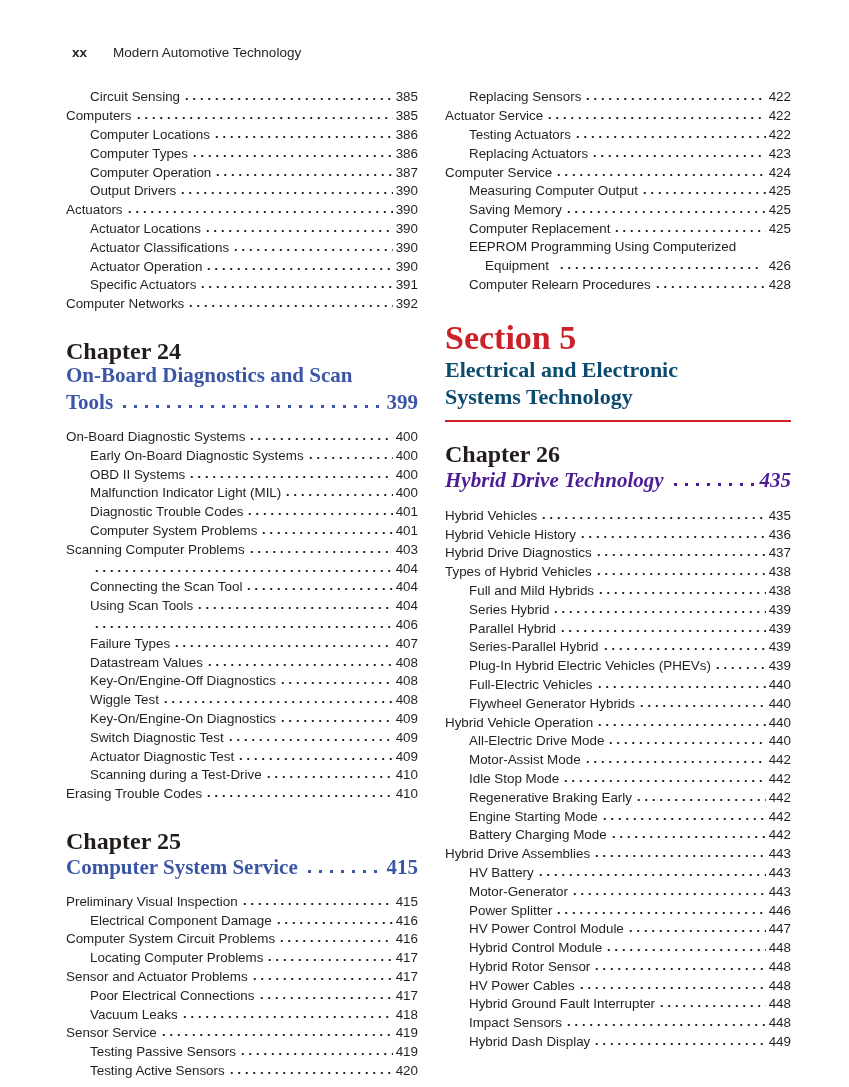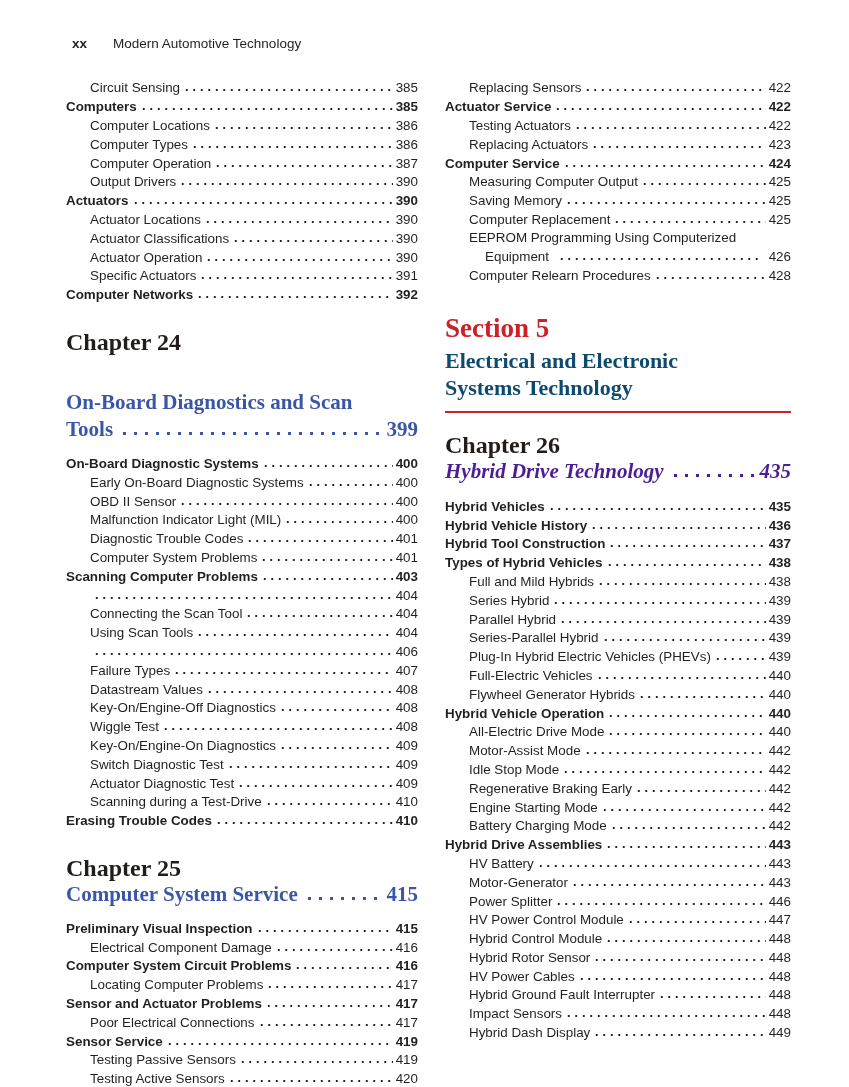--- a/index.html
+++ b/index.html
@@ -4,34 +4,34 @@
 <style>
   html,body { margin:0; padding:0; }
   body {
     width:849px; height:1087px; background:#ffffff;
     font-family:"Liberation Sans", sans-serif;
     color:#231f20;
     overflow:hidden;
   }
   .page { padding:36px 0 0 66px; box-sizing:border-box; }
   .page-header { display:flex; align-items:baseline; font-size:13.5px; line-height:16px; }
-  .hdr-folio { font-weight:bold; margin-left:6px; }
+  .hdr-folio { font-weight:bold; margin-left:6px;margin-top:9px; }
   .hdr-title { margin-left:26px; }
 
   .cols { display:flex; margin-top:27px; }
   .col { box-sizing:border-box; }
   .col-left  { width:352px; }
   .col-right { width:346px; margin-left:27px; }
 
   .toc-row {
     display:flex; align-items:baseline;
     font-size:13.4px; line-height:18.4px;
     white-space:nowrap;
   }
-  .toc-row.l1 { font-weight:bold; }
+  .toc-row.l1 { font-weight:normal; }
   .toc-row.l2 { padding-left:24px; }
   .toc-row.l3 { padding-left:40px;gap:6px; }
   .lbl { flex:0 0 auto; }
   .leader {
     flex:1 1 auto; height:1em; min-width:10px; margin:0 3px 0 3px;
     background-image: radial-gradient(circle, currentColor 1.05px, rgba(0,0,0,0) 1.35px);
     background-size:7.5px 4px;
     background-repeat:repeat-x;
     background-position:left bottom;
   }
@@ -39,34 +39,34 @@
 
   .chapter { margin-top:25px; margin-bottom:13px; }
   .chap-label {
     font-family:"Liberation Serif", serif; font-weight:bold;
     font-size:24px; line-height:24px; color:#221d1a;
   }
   .chap-title {
     font-family:"Liberation Serif", serif; font-weight:bold;
     font-size:21px; line-height:25px;
   }
-  .chap-title .title-line { display:block;margin-top:36px; }
+  .chap-title .title-line { display:block; }
   .chap-title .title-last { display:flex; align-items:baseline; white-space:nowrap;justify-content:space-between; }
   .chap-leader {
     flex:1 1 auto; height:1em; min-width:12px; margin:0 6px;
     background-image: radial-gradient(circle, currentColor 1.6px, rgba(0,0,0,0) 1.9px);
     background-size:11px 5px;
     background-repeat:repeat-x;
     background-position:left bottom;
   }
 
   .section-block { margin-top:28px; }
   .section-label {
     font-family:"Liberation Serif", serif; font-weight:bold;
-    font-size:27px; line-height:31px;
+    font-size:34px; line-height:31px;
   }
   .section-title {
     font-family:"Liberation Serif", serif; font-weight:bold;
     font-size:22px; line-height:27px; color:#0c4a6e; margin-top:3px;
   }
   .section-rule { height:2px; margin-top:10px; }
   .section-block + .chapter { margin-top:20px; }
 </style>
 </head>
 <body>
@@ -157,21 +157,21 @@
             <span class="lbl">On-Board Diagnostic Systems</span>
             <span class="leader"></span>
             <span class="pg">400</span>
           </div>
           <div class="toc-row l2">
             <span class="lbl">Early On-Board Diagnostic Systems</span>
             <span class="leader"></span>
             <span class="pg">400</span>
           </div>
           <div class="toc-row l2">
-            <span class="lbl">OBD II Sensor</span>
+            <span class="lbl">OBD II Systems</span>
             <span class="leader"></span>
             <span class="pg">400</span>
           </div>
           <div class="toc-row l2">
             <span class="lbl">Malfunction Indicator Light (MIL)</span>
             <span class="leader"></span>
             <span class="pg">400</span>
           </div>
           <div class="toc-row l2">
             <span class="lbl">Diagnostic Trouble Codes</span>
@@ -286,20 +286,25 @@
           <div class="toc-row l1">
             <span class="lbl">Sensor and Actuator Problems</span>
             <span class="leader"></span>
             <span class="pg">417</span>
           </div>
           <div class="toc-row l2">
             <span class="lbl">Poor Electrical Connections</span>
             <span class="leader"></span>
             <span class="pg">417</span>
           </div>
+          <div class="toc-row l2">
+            <span class="lbl">Vacuum Leaks</span>
+            <span class="leader"></span>
+            <span class="pg">418</span>
+          </div>
           <div class="toc-row l1">
             <span class="lbl">Sensor Service</span>
             <span class="leader"></span>
             <span class="pg">419</span>
           </div>
           <div class="toc-row l2">
             <span class="lbl">Testing Passive Sensors</span>
             <span class="leader"></span>
             <span class="pg">419</span>
           </div>
@@ -389,21 +394,21 @@
             <span class="lbl">Hybrid Vehicles</span>
             <span class="leader"></span>
             <span class="pg">435</span>
           </div>
           <div class="toc-row l1">
             <span class="lbl">Hybrid Vehicle History</span>
             <span class="leader"></span>
             <span class="pg">436</span>
           </div>
           <div class="toc-row l1">
-            <span class="lbl">Hybrid Tool Construction</span>
+            <span class="lbl">Hybrid Drive Diagnostics</span>
             <span class="leader"></span>
             <span class="pg">437</span>
           </div>
           <div class="toc-row l1">
             <span class="lbl">Types of Hybrid Vehicles</span>
             <span class="leader"></span>
             <span class="pg">438</span>
           </div>
           <div class="toc-row l2">
             <span class="lbl">Full and Mild Hybrids</span>

